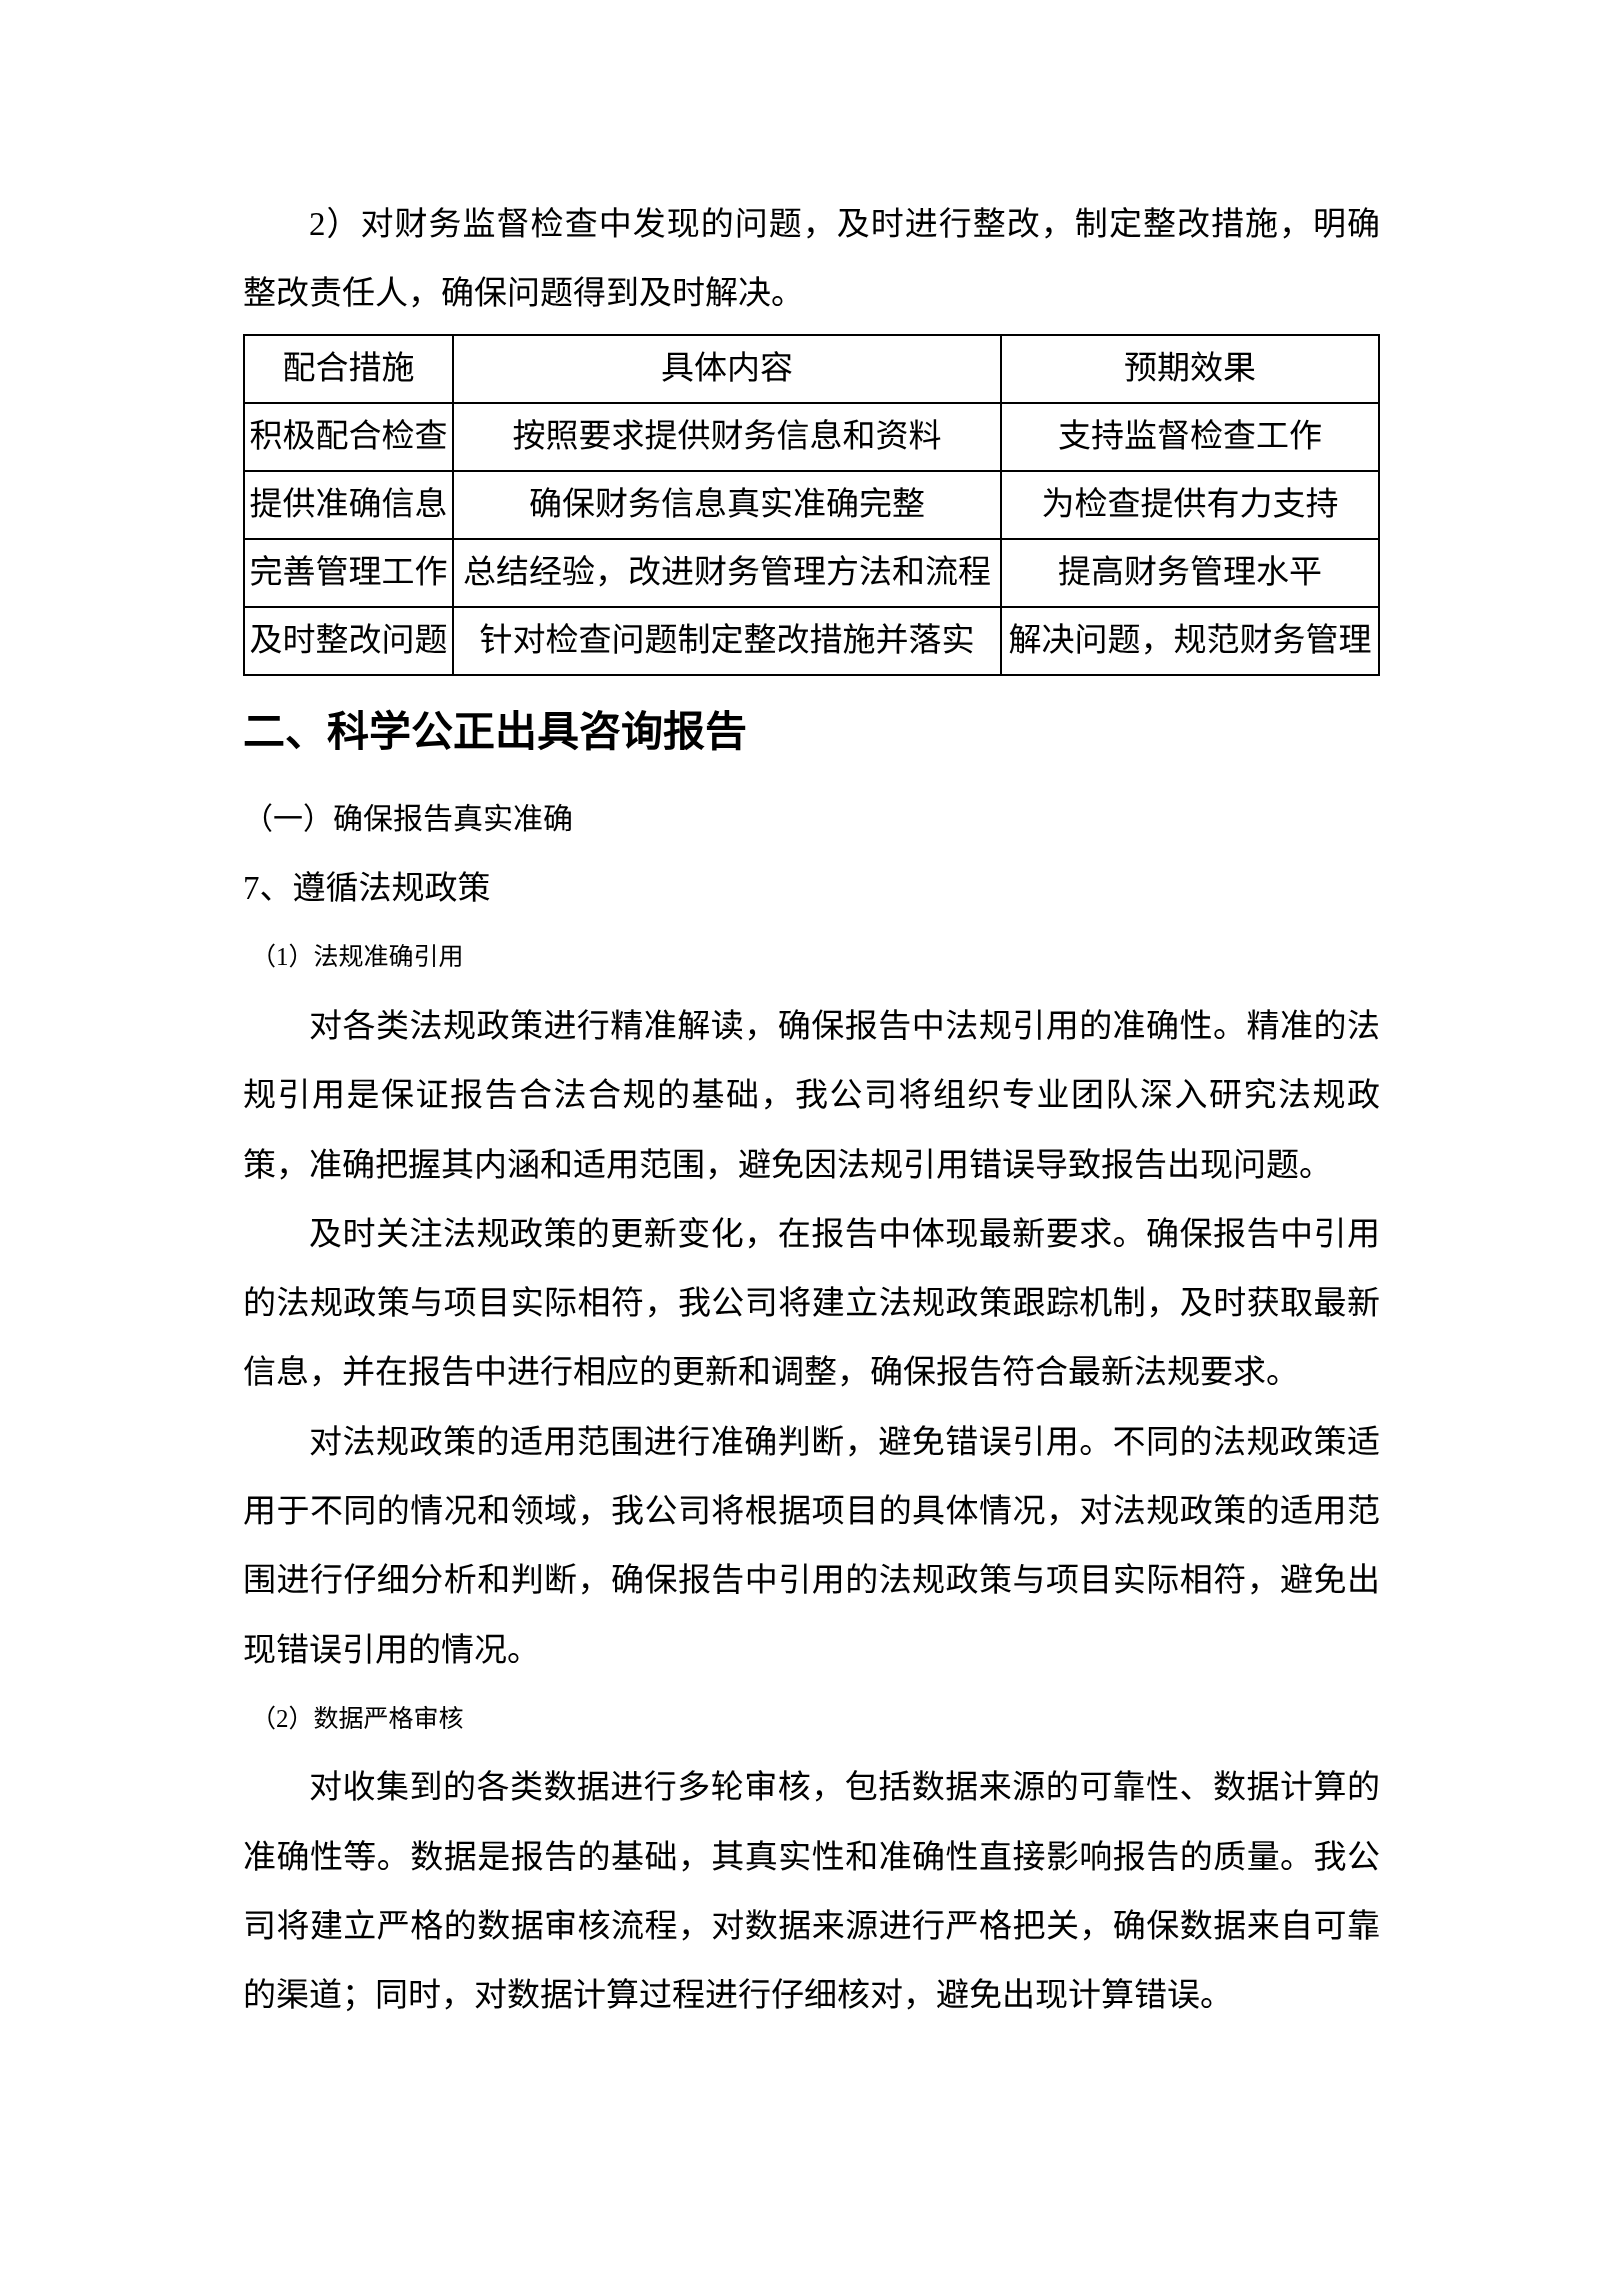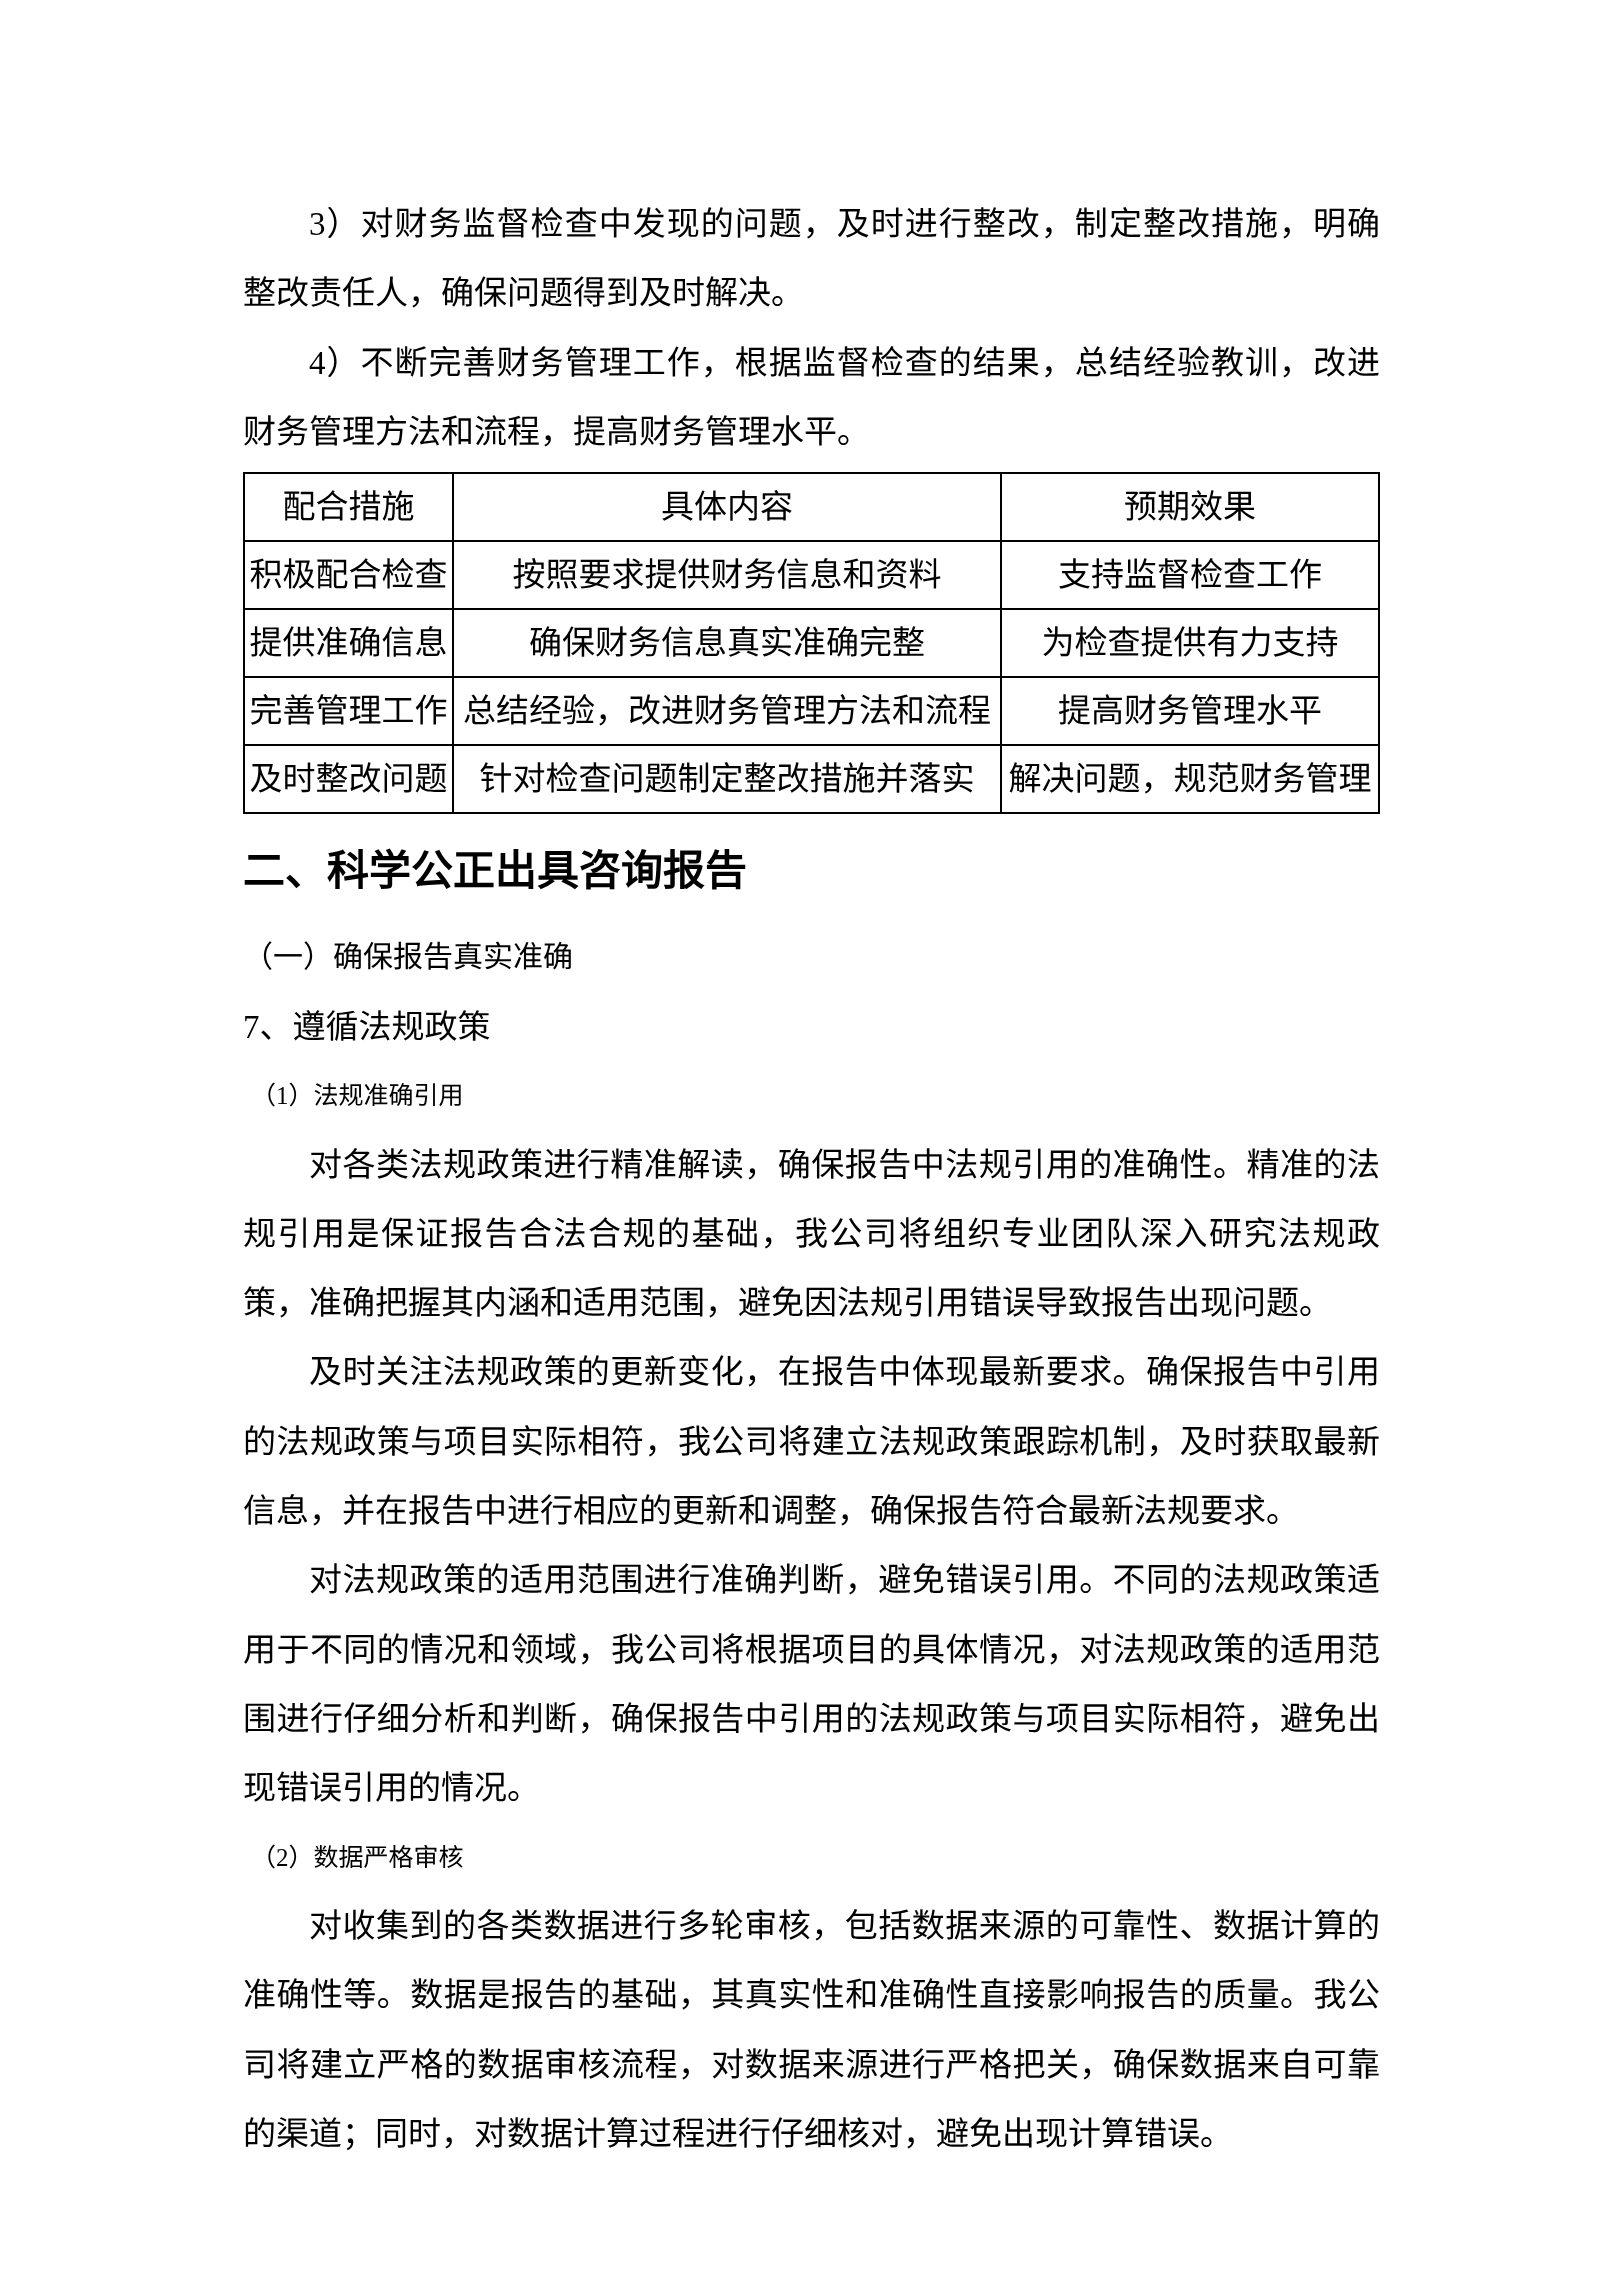--- a/index.html
+++ b/index.html
@@ -63,22 +63,21 @@
     font-size: 25px;
     font-weight: normal;
     line-height: 2.1;
   }
 </style>
 </head>
 <body>
 
 <div class="page">
 
-  <p class="body-para">3）对财务监督检查中发现的问题，及时进行整改，制定整改措施，明确整改责任人，确保问题得到及时解决。</p>
-  <p class="body-para">4）不断完善财务管理工作，根据监督检查的结果，总结经验教训，改进财务管理方法和流程，提高财务管理水平。</p>
+  <p class="body-para">2）对财务监督检查中发现的问题，及时进行整改，制定整改措施，明确整改责任人，确保问题得到及时解决。</p>
 
   <table class="coop-table">
     <colgroup>
       <col style="width:18.4%">
       <col style="width:48.3%">
       <col style="width:33.3%">
     </colgroup>
     <thead>
       <tr>
         <th>配合措施</th>

